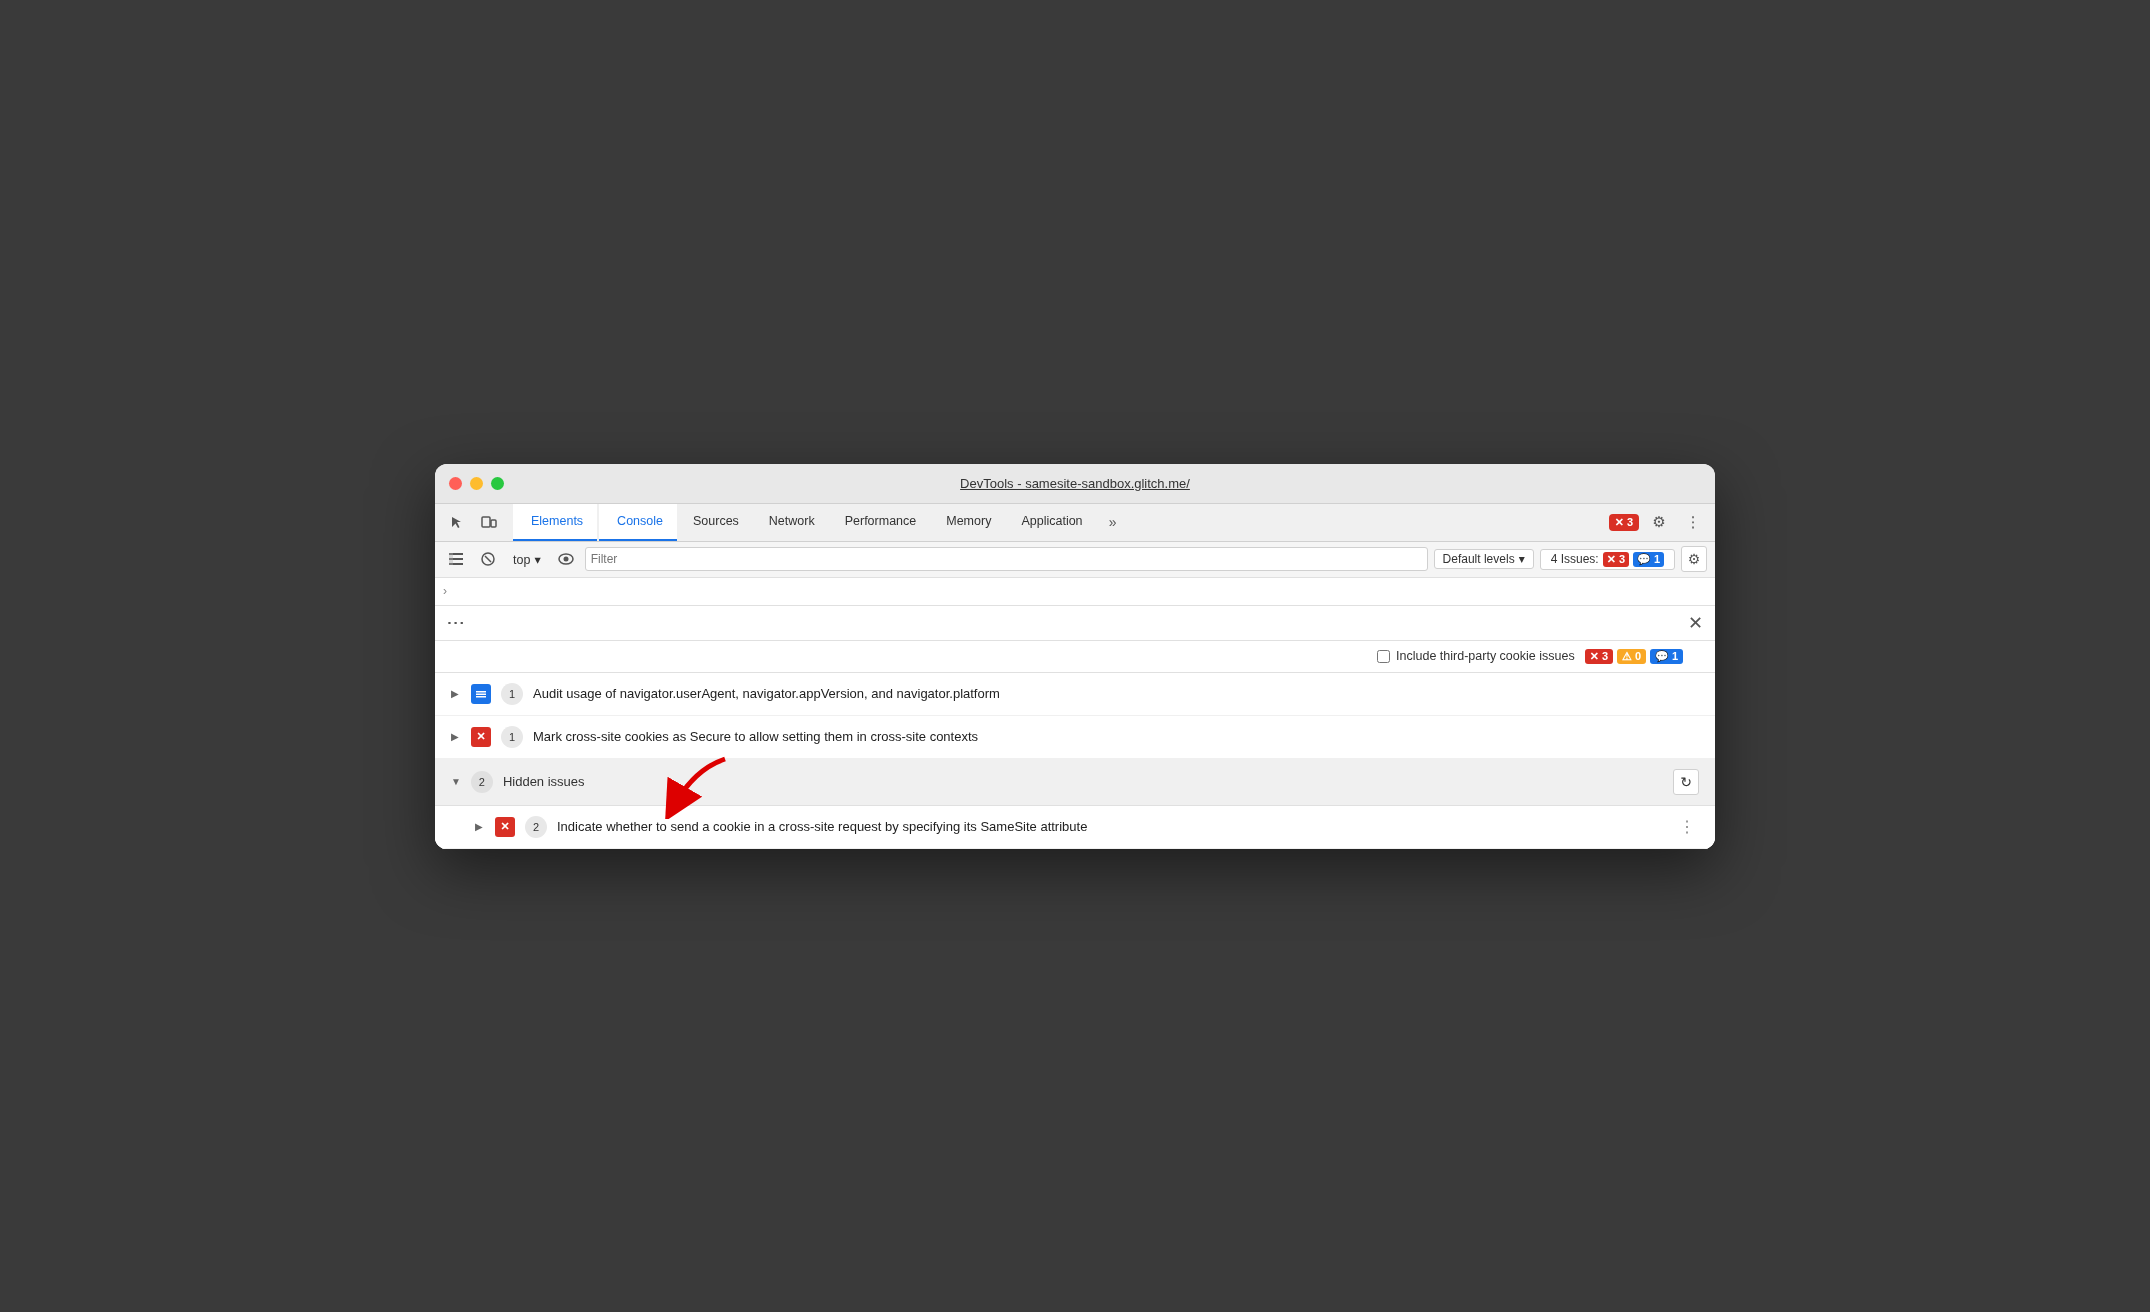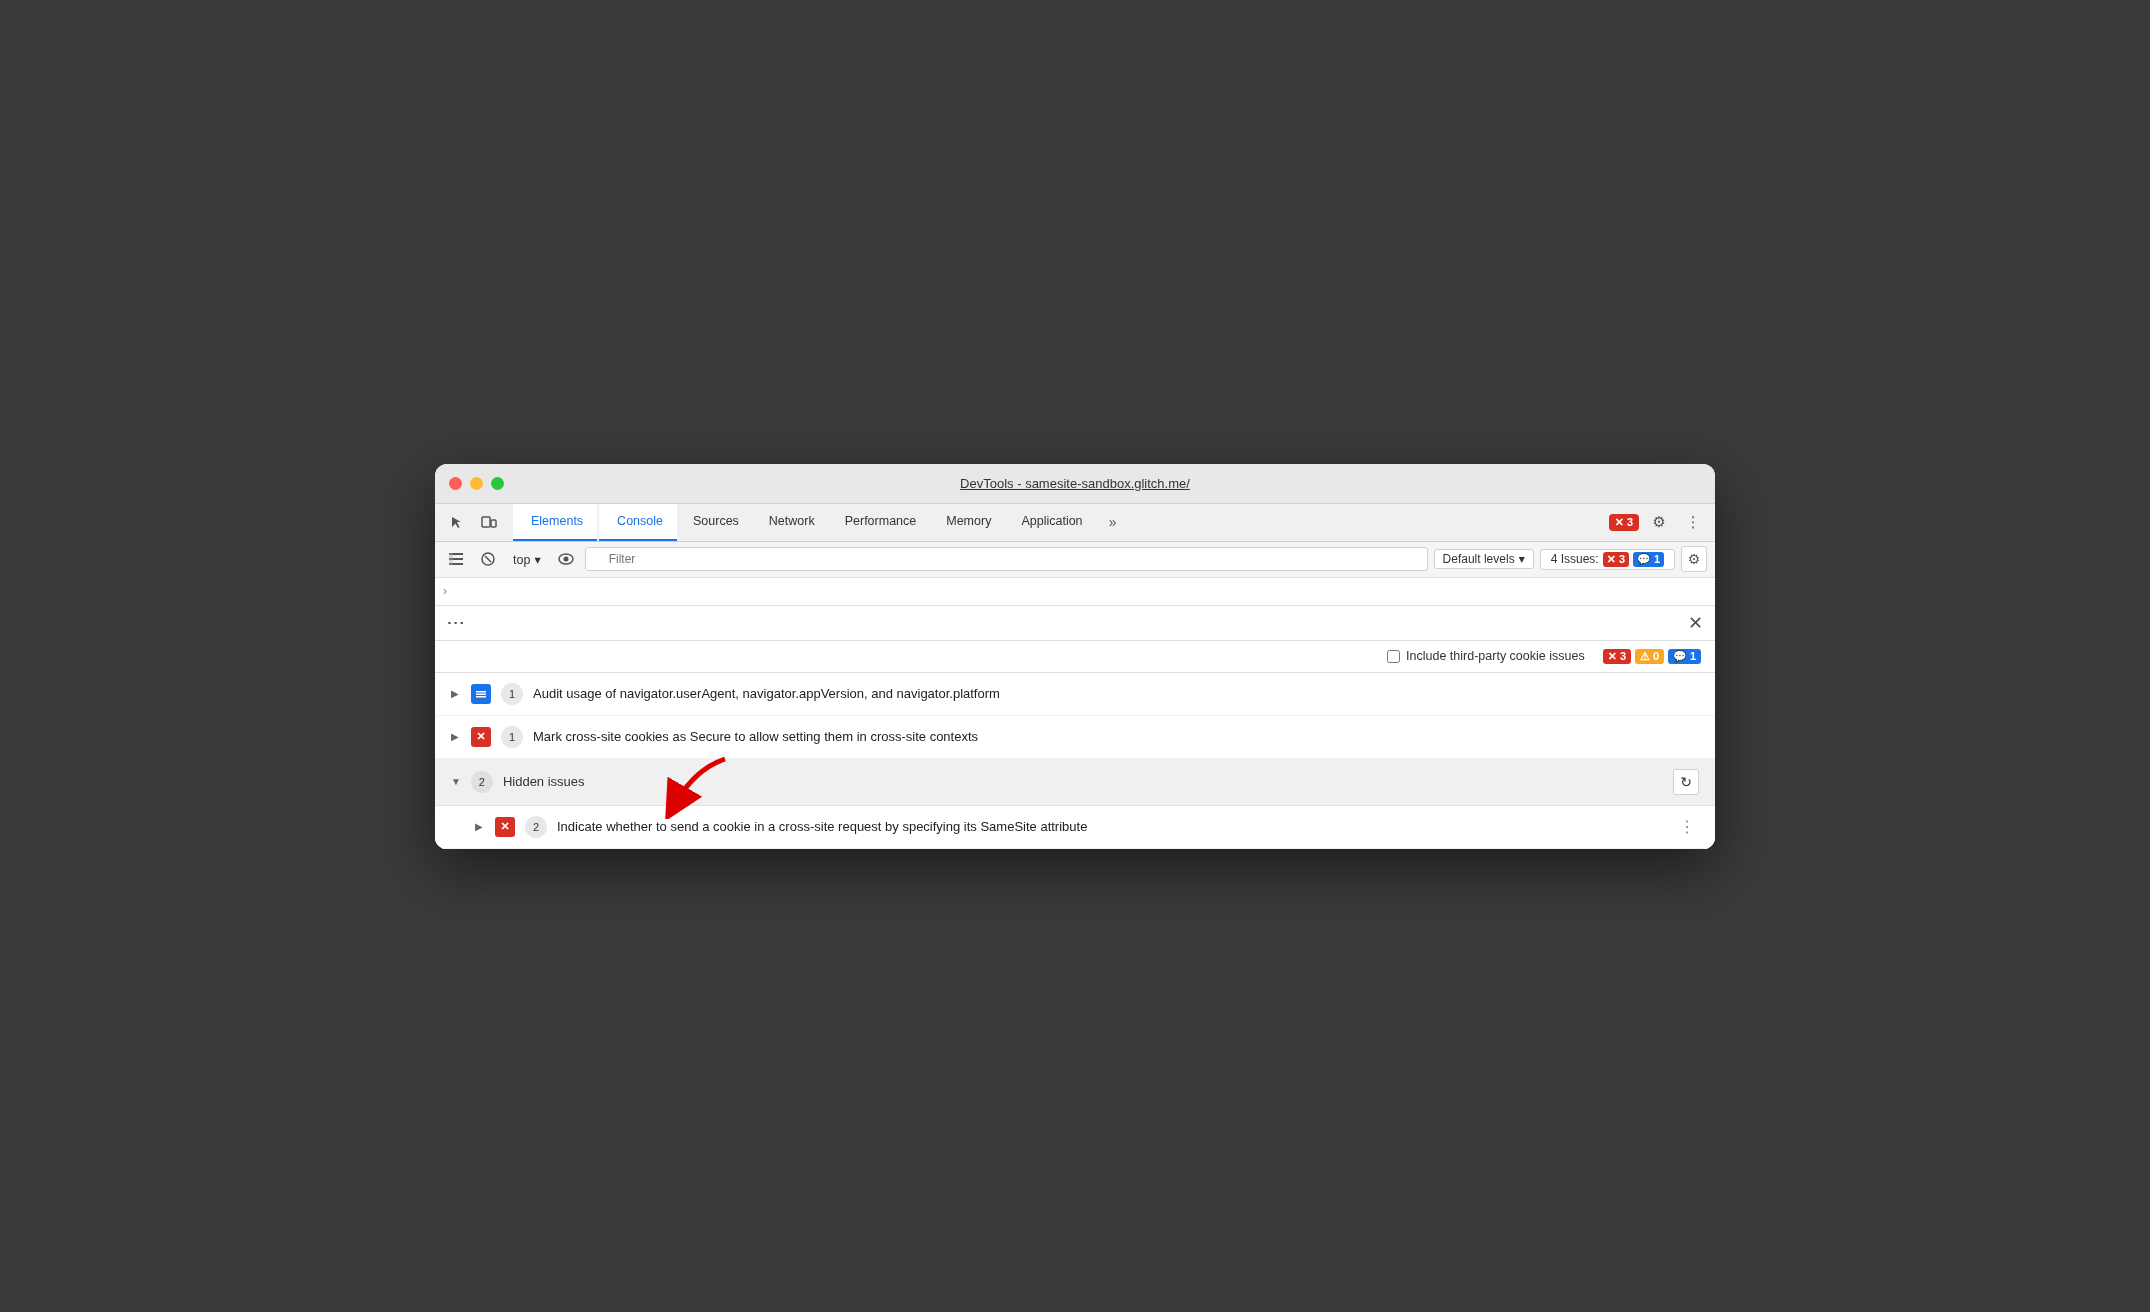--- a/index.html
+++ b/index.html
@@ -162,21 +162,21 @@
       font-size: 12.5px;
       color: #333;
       padding: 2px 6px;
       border-radius: 3px;
     }
     .filter-input {
       flex: 1;
       height: 24px;
       border: 1px solid #d0d0d0;
       border-radius: 3px;
-      padding: 0 23px;
+      padding: 0 5px;
       font-size: 12px;
       color: #333;
       background: #fff;
       outline: none;
     }
     .default-levels {
       display: flex;
       align-items: center;
       gap: 4px;
       font-size: 12px;
@@ -233,23 +233,23 @@
     .chevron-right {
       font-size: 12px;
       color: #888;
       cursor: pointer;
     }
     
     .issues-toolbar {
       display: flex;
       align-items: center;
       justify-content: flex-end;
-      padding: 8px 14px;
+      padding: 8px 32px;
       border-bottom: 1px solid #e0e0e0;
-      gap: 18px;
+      gap: 10px;
     }
     .cookie-checkbox {
       display: flex;
       align-items: center;
       gap: 6px;
       font-size: 12.5px;
       color: #333;
       cursor: pointer;
     }
     .cookie-checkbox input { cursor: pointer; }

